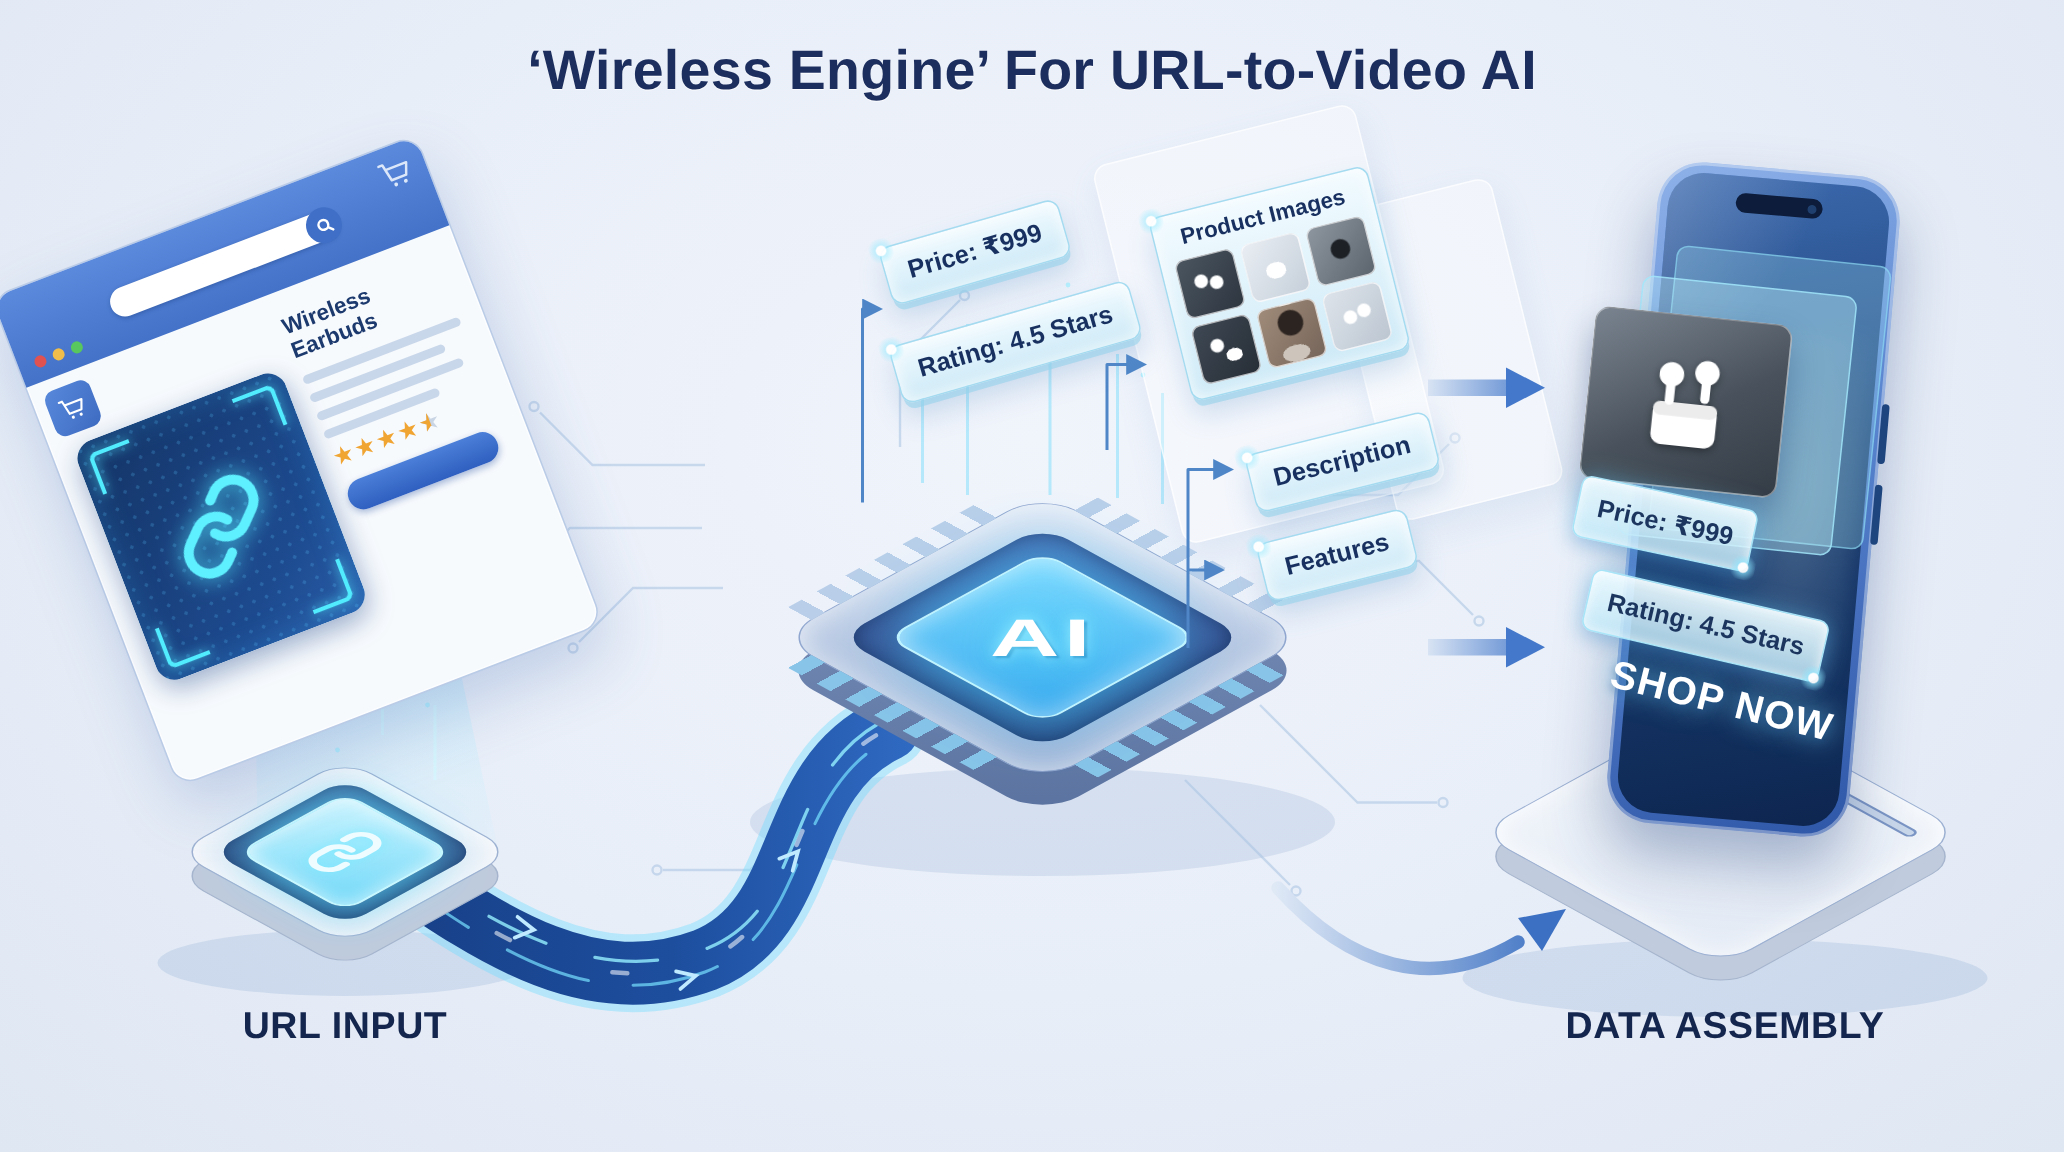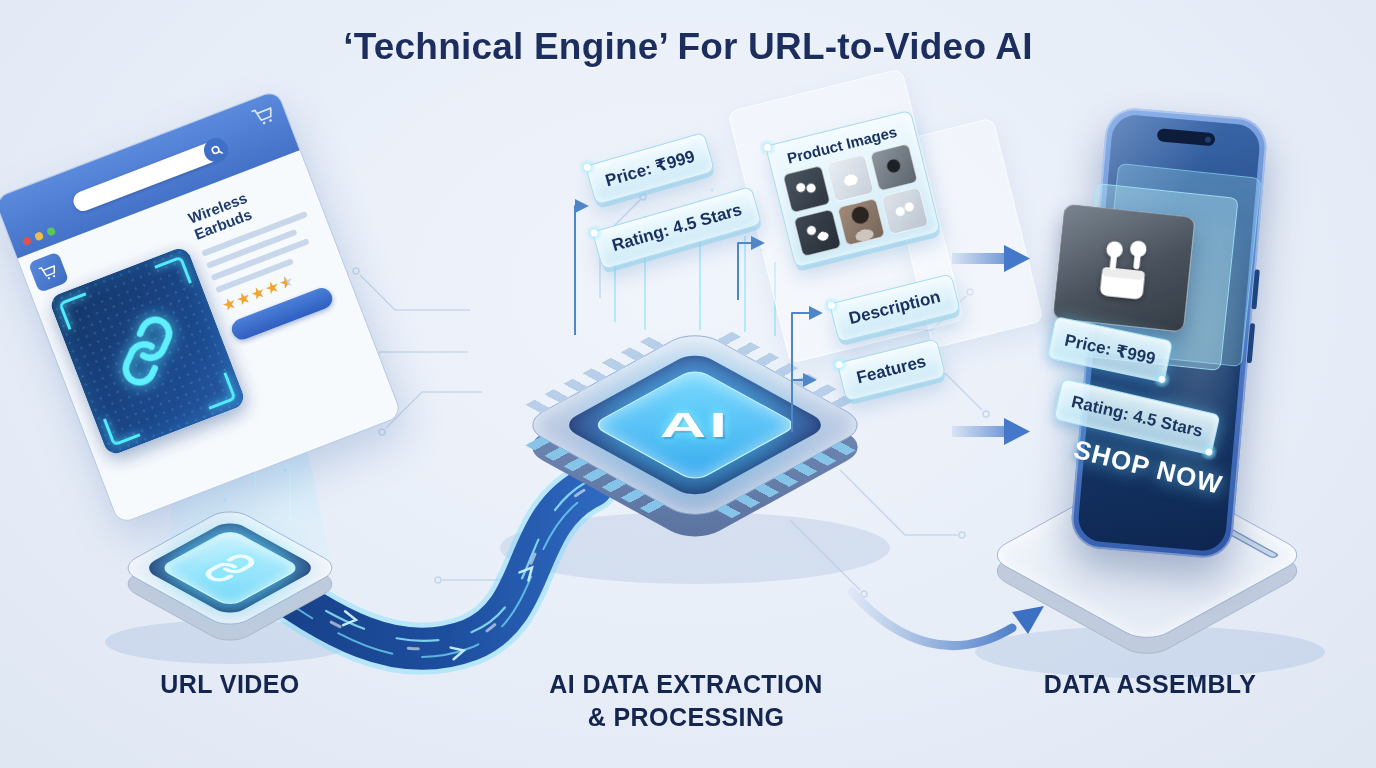--- a/index.html
+++ b/index.html
@@ -436,25 +436,21 @@
   </div>
   <div class="pcard ph-price">
     <span>Price: ₹999</span>
   </div>
   <div class="pcard ph-rating">
     <span>Rating: 4.5 Stars</span>
   </div>
   <div class="shopnow">SHOP NOW</div>
 
   <div class="stage-label" style="left:80px;top:668px;width:300px">
-    <div>URL VIDEO</div>
-  </div>
-  <div class="stage-label" style="left:530px;top:668px;width:312px">
-    <div>AI DATA EXTRACTION</div>
-    <div>&amp; PROCESSING</div>
+    <div>URL INPUT</div>
   </div>
   <div class="stage-label" style="left:994px;top:668px;width:312px">
     <div>DATA ASSEMBLY</div>
   </div>
 
-  <div class="title">‘Technical Engine’ For URL-to-Video AI</div>
+  <div class="title">‘Wireless Engine’ For URL-to-Video AI</div>
 
 </div>
 
 </body></html>

